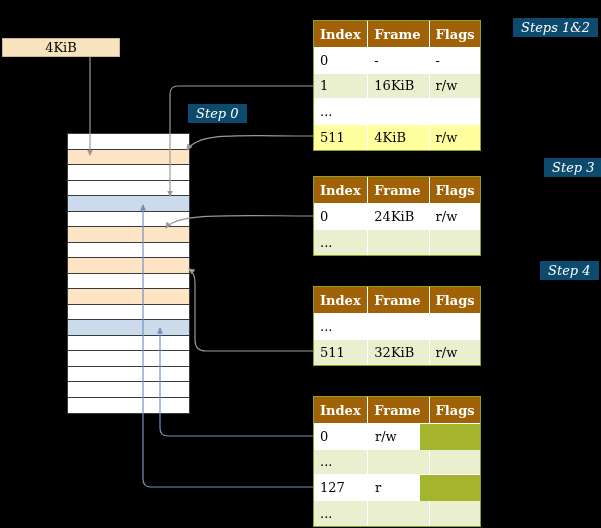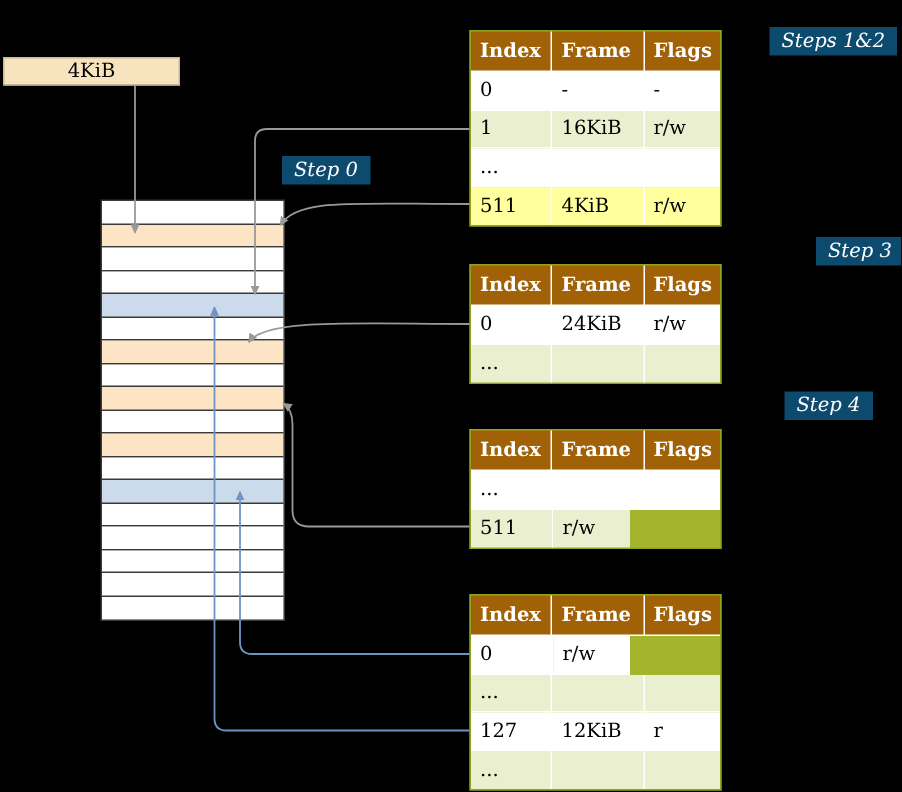--- a/index.html
+++ b/index.html
@@ -79,21 +79,21 @@
     <div class="mcell"></div>
     <div class="mcell"></div>
     <div class="mcell"></div>
   </div>
 
   <div class="page-box">4KiB</div>
 
   <div class="badge" style="left:188px; top:56px;margin-top:48px;">Step 0</div>
   <div class="badge" style="left:513px; top:18px;">Steps 1&amp;2</div>
   <div class="badge" style="left:544px; top:158px;">Step 3</div>
-  <div class="badge" style="left:523px; top:261px;">Step 4</div>
+  <div class="badge" style="left:540px; top:261px;">Step 4</div>
 
   <div class="ptable" style="left:313px; top:20px;">
     <div class="trow thead">
       <div class="tc c-index">Index</div>
       <div class="tc c-frame">Frame</div>
       <div class="tc c-flags">Flags</div>
     </div>
     <div class="trow">
       <div class="tc c-index">0</div>
       <div class="tc c-frame">-</div>
@@ -140,20 +140,21 @@
       <div class="tc c-frame">Frame</div>
       <div class="tc c-flags">Flags</div>
     </div>
     <div class="trow">
       <div class="tc c-index">...</div>
       <div class="tc c-frame"></div>
       <div class="tc c-flags"></div>
     </div>
     <div class="trow r-alt">
       <div class="tc c-index">511</div>
+      <div class="tc c-frame">32KiB</div>
       <div class="tc c-flags">r/w</div>
     </div>
   </div>
 
   <div class="ptable" style="left:313px; top:396px;">
     <div class="trow thead">
       <div class="tc c-index">Index</div>
       <div class="tc c-frame">Frame</div>
       <div class="tc c-flags">Flags</div>
     </div>
@@ -161,21 +162,20 @@
       <div class="tc c-index">0</div>
       <div class="tc c-flags">r/w</div>
     </div>
     <div class="trow r-alt">
       <div class="tc c-index">...</div>
       <div class="tc c-frame"></div>
       <div class="tc c-flags"></div>
     </div>
     <div class="trow">
       <div class="tc c-index">127</div>
-      <div class="tc c-frame">12KiB</div>
       <div class="tc c-flags">r</div>
     </div>
     <div class="trow r-alt">
       <div class="tc c-index">...</div>
       <div class="tc c-frame"></div>
       <div class="tc c-flags"></div>
     </div>
   </div>
 
   <svg class="arrows" viewBox="0 0 601 528">

